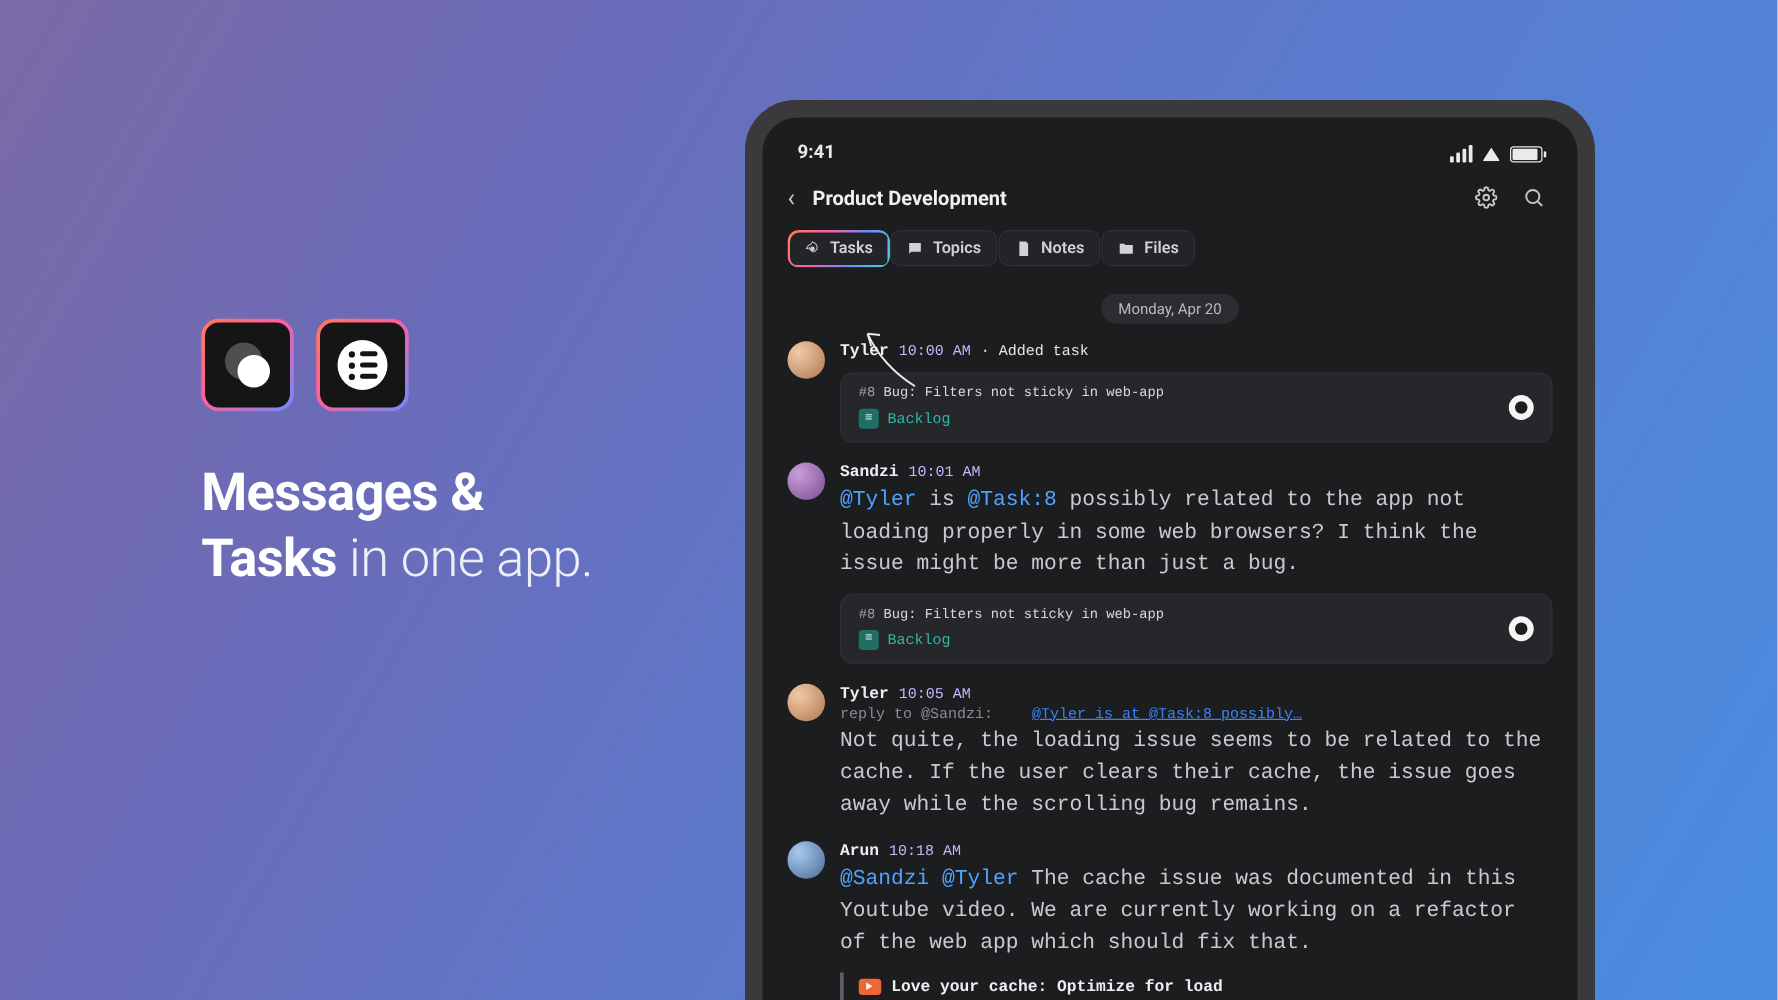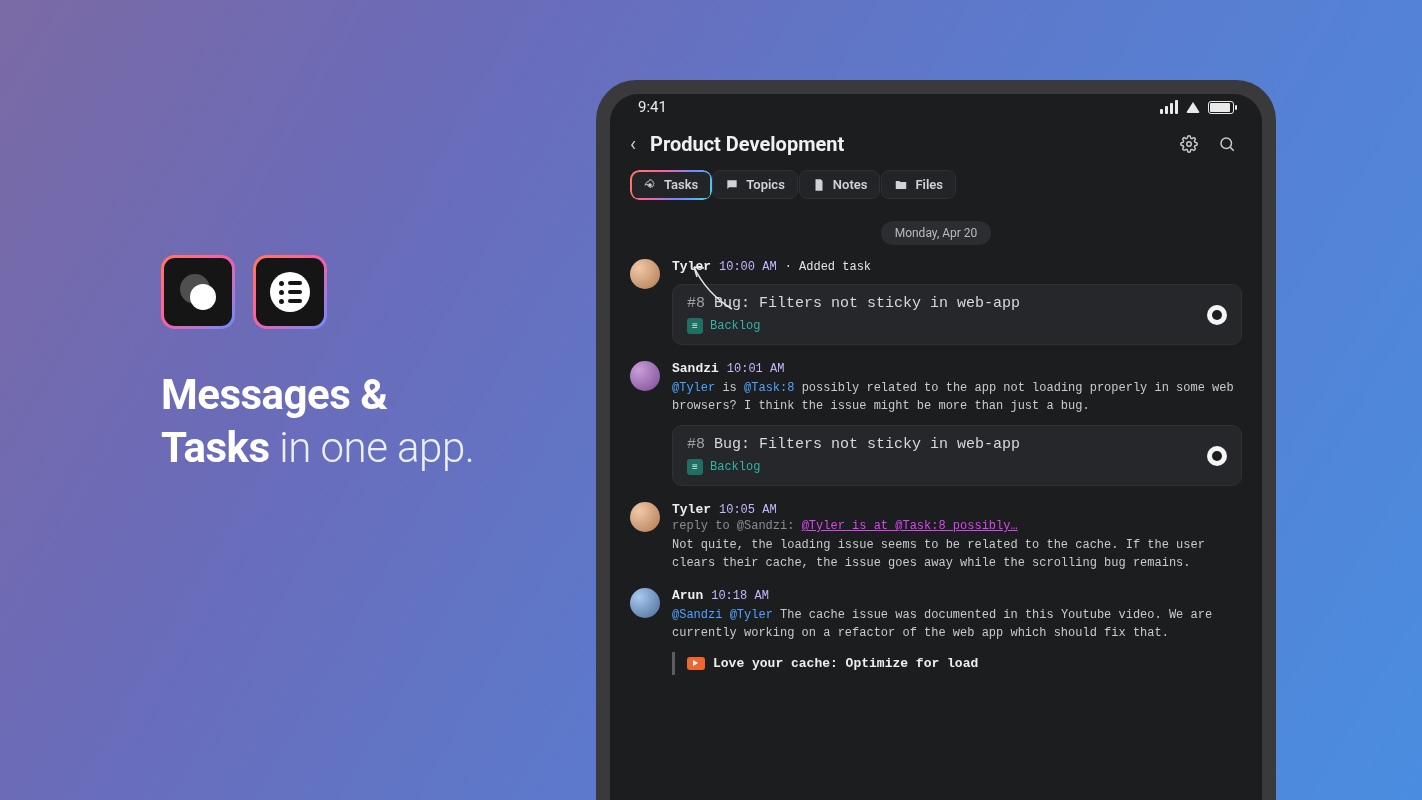--- a/index.html
+++ b/index.html
@@ -80,41 +80,41 @@
     background: #1c1d1f;
     border-radius: 28px;
     overflow: hidden;
     color: #d9dbe0;
     font-size: 14px;
     position: relative;
   }
 
   
   .statusbar {
-    display: flex; justify-content: space-between; align-items: center;
-    padding: 4px 28px 8px 28px;
-    font-size: 15px; font-weight: 400; color: #eaeaea;
+    display: flex; justify-content: space-between; align-items: flex-end;
+    padding: 18px 28px 8px 28px;
+    font-size: 15px; font-weight: 700; color: #eaeaea;
   }
   .status-right { display:flex; gap:8px; align-items:center; }
   .signal { display:flex; align-items:flex-end; gap:2px; }
   .signal span { width:3px; background:#eaeaea; border-radius:1px; }
   .signal span:nth-child(1){height:5px}.signal span:nth-child(2){height:8px}.signal span:nth-child(3){height:11px}.signal span:nth-child(4){height:14px}
   .wifi { width:0;height:0;border-left:7px solid transparent;border-right:7px solid transparent;border-bottom:11px solid #eaeaea;border-radius:2px; }
   .battery { width:26px;height:13px;border:1.5px solid #eaeaea;border-radius:3px;position:relative; }
   .battery::after{content:"";position:absolute;right:-4px;top:3px;width:2px;height:5px;background:#eaeaea;border-radius:1px;}
   .battery::before{content:"";position:absolute;left:1px;top:1px;bottom:1px;width:20px;background:#eaeaea;border-radius:1px;}
 
   
   .header {
     display:flex; align-items:center; justify-content:space-between;
     padding: 8px 26px 14px 20px;
   }
   .header-left { display:flex; align-items:center; gap:14px; }
   .back-chevron { font-size:20px; color:#c9c9c9; }
-  .title { font-weight:700; font-size:20px; color:#f0f0f0; }
+  .title { font-weight:700; font-size:16px; color:#f0f0f0; }
   .header-right { display:flex; gap:20px; align-items:center; color:#c9c9c9; }
   .gear-icon, .search-icon { width:18px; height:18px; }
 
   
   .tabs {
     display:flex; gap:1px; padding: 0 20px 14px 20px;
   }
   .tab {
     display:flex; align-items:center; gap:7px;
     padding: 6px 12px;
@@ -166,35 +166,35 @@
   }
   .av1{background:radial-gradient(circle at 30% 30%,#f0c9a8,#b07850);}
   .av2{background:radial-gradient(circle at 30% 30%,#c99fd9,#7a4a94);}
   .av3{background:radial-gradient(circle at 30% 30%,#f0c9a8,#b07850);}
   .av4{background:radial-gradient(circle at 30% 30%,#a8c9f0,#4a6a94);}
   .msg-body { flex:1; min-width:0; }
   .msg-head { display:flex; align-items:baseline; gap:8px; flex-wrap:wrap; font-size:13px; }
   .msg-name { font-weight:700; color:#eceef2; }
   .msg-time { font-size:12px; color:#c4b5fd; }
   .msg-action { font-size:12px; color:#e5e5e5; }
-  .msg-text { font-size:12px; color:#c8cad0; line-height:1.5; margin-top:3px; }
+  .msg-text { font-size:17px; color:#c8cad0; line-height:1.5; margin-top:3px; }
   .mention { color:#4fa3ff; }
   .reply-line { font-size:12px; color:#8a8c92; margin-top:2px; }
-  .reply-line .link { color:#d946ef; text-decoration:underline; }
+  .reply-line .link { color:#3b82f6; text-decoration:underline;margin-left:24px; }
 
   .task-card {
     margin-top:10px;
     background:#26272a;
     border:1px solid #303135;
     border-radius:10px;
     padding:10px 14px;
     display:flex; align-items:center; justify-content:space-between; gap:12px;
   }
   .task-left{ min-width:0; }
-  .task-title { font-size:15px; color:#d6d8dd; }
+  .task-title { font-size:11px; color:#d6d8dd; }
   .task-title .hash { color:#9ea0a6; }
   .task-status { display:flex; align-items:center; gap:7px; margin-top:6px; font-size:12px; color:#2fb6a6; }
   .status-chip { width:16px;height:16px;border-radius:3px;background:#1f6f64;display:flex;align-items:center;justify-content:center;font-size:10px;color:#cfeeea;}
   .task-radio { width:20px;height:20px;border-radius:50%;background:#f5f5f5;position:relative;flex-shrink:0;}
   .task-radio::after{content:"";position:absolute;inset:5px;border-radius:50%;background:#1c1d1f;}
 
   .embed-card {
     margin-top:10px;
     border-left:3px solid #5c5d61;
     padding:4px 0 4px 12px;

